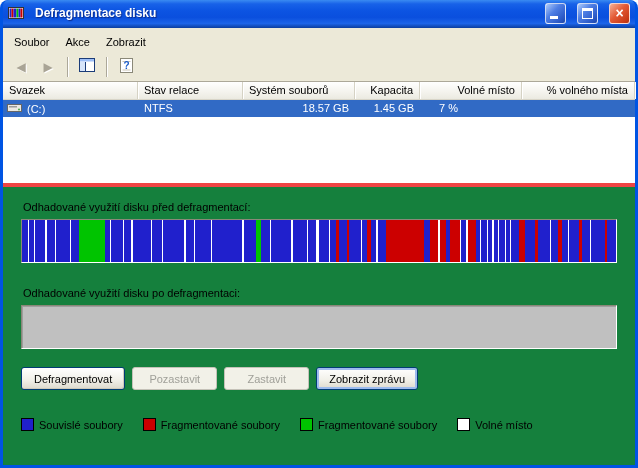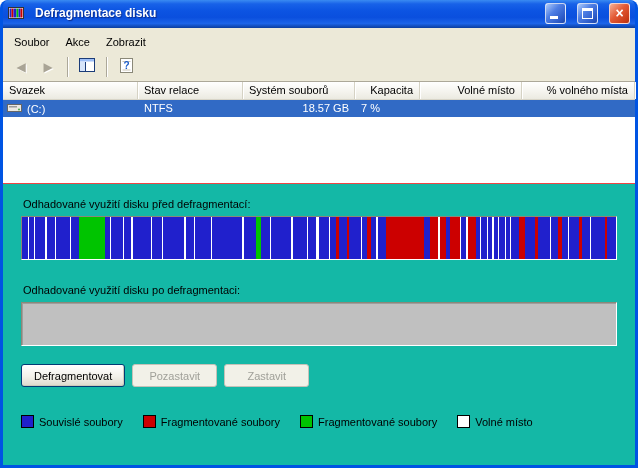--- a/index.html
+++ b/index.html
@@ -104,22 +104,22 @@
   .hcell.num { text-align: right; }
   .lv-row { height: 17px; flex: 0 0 17px; }
   .lv-row.selected { background: #316AC5; color: #fff; }
   .cell { padding: 2px 6px; white-space: nowrap; overflow: hidden; }
   .cell.num { text-align: right; }
   .cell.pct { padding-right: 64px; }
   .volcell { display: flex; align-items: center; gap: 5px; padding: 1px 4px; }
   .lv-fill { flex: 1; background: #fff; }
   
   .panel {
-    flex: 1; background: #14b8a6;
-    border-top: 1px solid #ef4444;
+    flex: 1; background: #15803d;
+    border-top: 4px solid #ef4444;
     padding: 12px 18px 0 18px;
   }
   .usage-label { margin: 2px 0 6px 2px; }
   .usage-label.second { margin-top: 24px; }
   .usage-bar {
     height: 44px;
     border: 1px solid #8A8878;
     border-right-color: #FFFFFF; border-bottom-color: #FFFFFF;
     box-shadow: inset 1px 1px 0 rgba(0,0,0,0.18);
   }
@@ -230,20 +230,21 @@
             <svg width="15" height="11" viewBox="0 0 15 11">
               <rect x="0.5" y="2.5" width="14" height="7" fill="#ECE9E2" stroke="#666666"></rect>
               <rect x="2" y="4" width="8" height="1.5" fill="#9A9A9A"></rect>
               <circle cx="12" cy="7.5" r="0.9" fill="#3AA03A"></circle>
             </svg>
           </span>
           <span>(C:)</span>
         </div>
         <div class="cell">NTFS</div>
         <div class="cell num">18.57 GB</div>
+        <div class="cell num">1.45 GB</div>
         <div class="cell num pct">7 %</div>
       </div>
       <div class="lv-fill"></div>
     </div>
 
     <div class="panel">
       <div class="usage-label">Odhadované využití disku před defragmentací:</div>
       <div class="usage-bar before">
           <div class="seg" style="flex: 6 1 0px; background: rgb(32, 32, 204);"></div>
           <div class="seg" style="flex: 1 1 0px; background: rgb(255, 255, 255);"></div>
@@ -340,20 +341,21 @@
           <div class="seg" style="flex: 9 1 0px; background: rgb(32, 32, 204);"></div>
         </div>
 
       <div class="usage-label second">Odhadované využití disku po defragmentaci:</div>
       <div class="usage-bar after"></div>
 
       <div class="btnrow">
         <button class="btn">Defragmentovat</button>
         <button class="btn disabled">Pozastavit</button>
         <button class="btn disabled">Zastavit</button>
+        <button class="btn default">Zobrazit zprávu</button>
       </div>
 
       <div class="legend">
         <div class="legend-item">
           <span class="swatch" style="background-color: rgb(32, 32, 204);"></span>
           <span class="legend-label">Souvislé soubory</span>
         </div>
         <div class="legend-item">
           <span class="swatch" style="background-color: rgb(204, 0, 0);"></span>
           <span class="legend-label">Fragmentované soubory</span>

